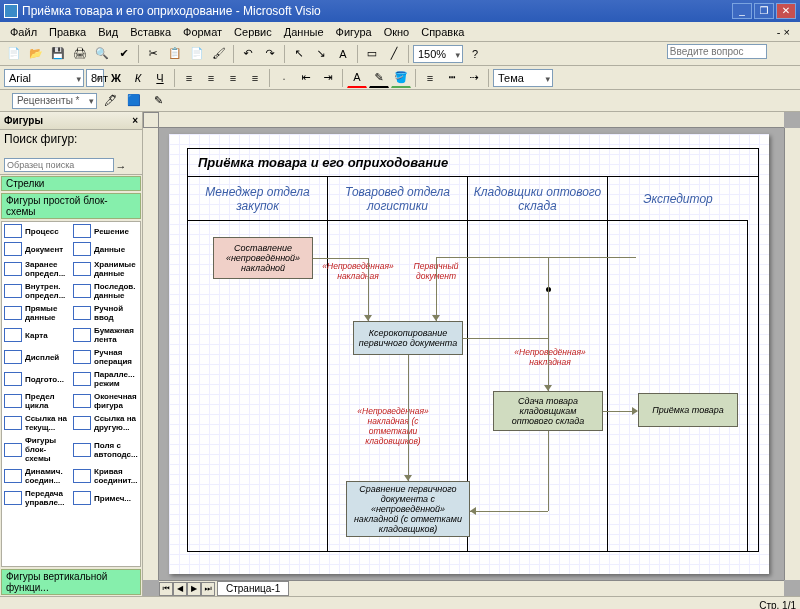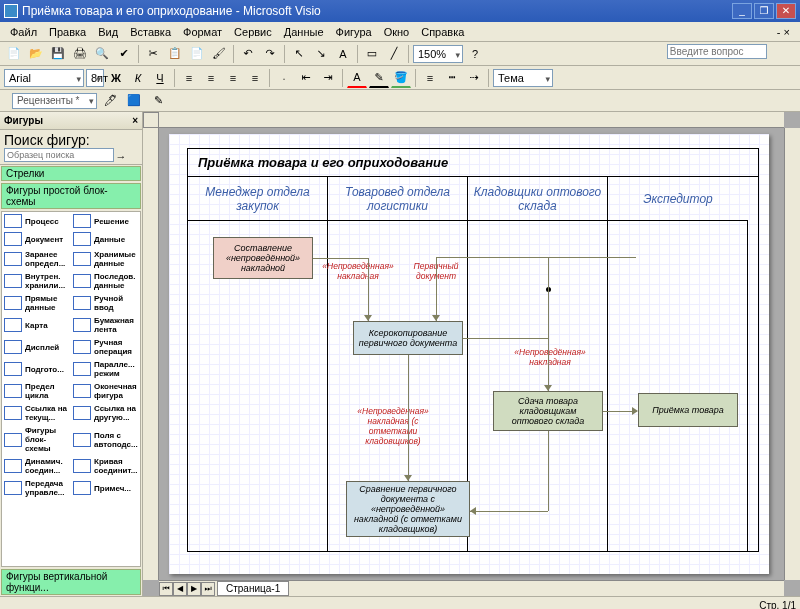--- a/index.html
+++ b/index.html
@@ -19,21 +19,21 @@
     .fontsel { height: 18px; border: 1px solid #7f9db9; background: #fff; padding: 0 12px 0 4px; font-size: 11px; line-height: 16px; position: relative; }
     .fontsel::after { content: "▾"; position: absolute; right: 2px; top: 1px; font-size: 9px; color: #555; }
     .rev { height: 22px; background: #ece9d8; border-bottom: 1px solid #b0aea0; display: flex; align-items: center; padding: 0 12px; gap: 4px; }
     .revbox { height: 16px; border: 1px solid #7f9db9; background: #fff; padding: 0 16px 0 4px; font-size: 10px; line-height: 14px; position: relative; color:#555;}
     .revbox::after{content:"▾";position:absolute;right:2px;top:0;font-size:9px;}
     .main { display: flex; height: 484px; }
     .sidebar { width: 143px; background: #ece9d8; border-right: 1px solid #b0aea0; display: flex; flex-direction: column; font-size: 10px; }
     .sbhead { height: 18px; background: linear-gradient(#f0eee0,#e0ddc8); padding: 2px 4px; font-weight: bold; border-bottom: 1px solid #b0aea0; display: flex; align-items: center; }
     .sbhead .x { margin-left: auto; cursor: pointer; }
     .sbsearch { padding: 2px 4px; border-bottom: 1px solid #b0aea0; }
-    .sbsearch div:first-child { font-size: 14px; margin-bottom: 0; }
+    .sbsearch div:first-child { font-size: 12px; margin-bottom: 12px; }
     .sbsearch input { width: 110px; height: 14px; border: 1px solid #7f9db9; font-size: 9px; padding: 0 2px; }
     .sbcat { background: #86efac; border: 1px solid #9ab078; padding: 1px 4px; margin: 1px; cursor: pointer; font-size: 10px; }
     .shapes { flex: 1; overflow: hidden; background: #fff; border: 1px solid #b0aea0; margin: 1px; }
     .shgrid { display: grid; grid-template-columns: 1fr 1fr; }
     .shitem { display: flex; align-items: center; padding: 2px; gap: 3px; cursor: pointer; font-size: 8px; line-height: 9px; font-weight: bold; }
     .shicon { width: 18px; height: 14px; border: 1px solid #3d6ac2; background: #fff; flex-shrink: 0; }
     .canvas-area { flex: 1; background: #aaa; position: relative; overflow: hidden; }
     .hruler { position: absolute; top: 0; left: 16px; right: 16px; height: 16px; background: #ece9d8; border-bottom: 1px solid #888; }
     .vruler { position: absolute; top: 16px; left: 0; bottom: 16px; width: 16px; background: #ece9d8; border-right: 1px solid #888; }
     .corner { position: absolute; width: 16px; height: 16px; background: #ece9d8; border: 1px solid #888; }
@@ -195,21 +195,21 @@
           <div class="shitem">
             <div class="shicon"></div>
             <span>Заранее определ...</span>
           </div>
           <div class="shitem">
             <div class="shicon"></div>
             <span>Хранимые данные</span>
           </div>
           <div class="shitem">
             <div class="shicon"></div>
-            <span>Внутрен. хранили...</span>
+            <span>Внутрен. определ...</span>
           </div>
           <div class="shitem">
             <div class="shicon"></div>
             <span>Последов. данные</span>
           </div>
           <div class="shitem">
             <div class="shicon"></div>
             <span>Прямые данные</span>
           </div>
           <div class="shitem">

